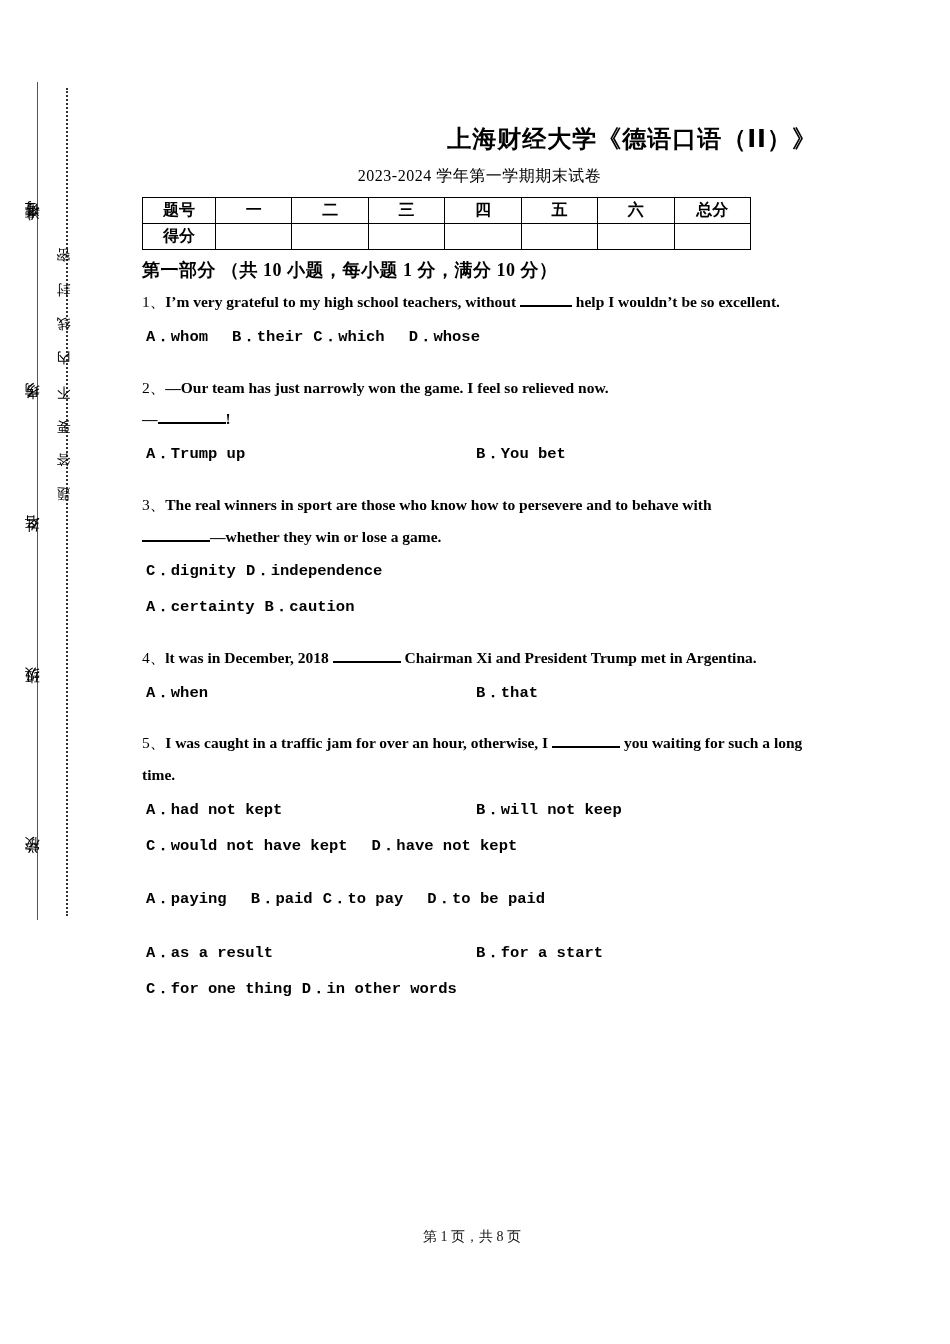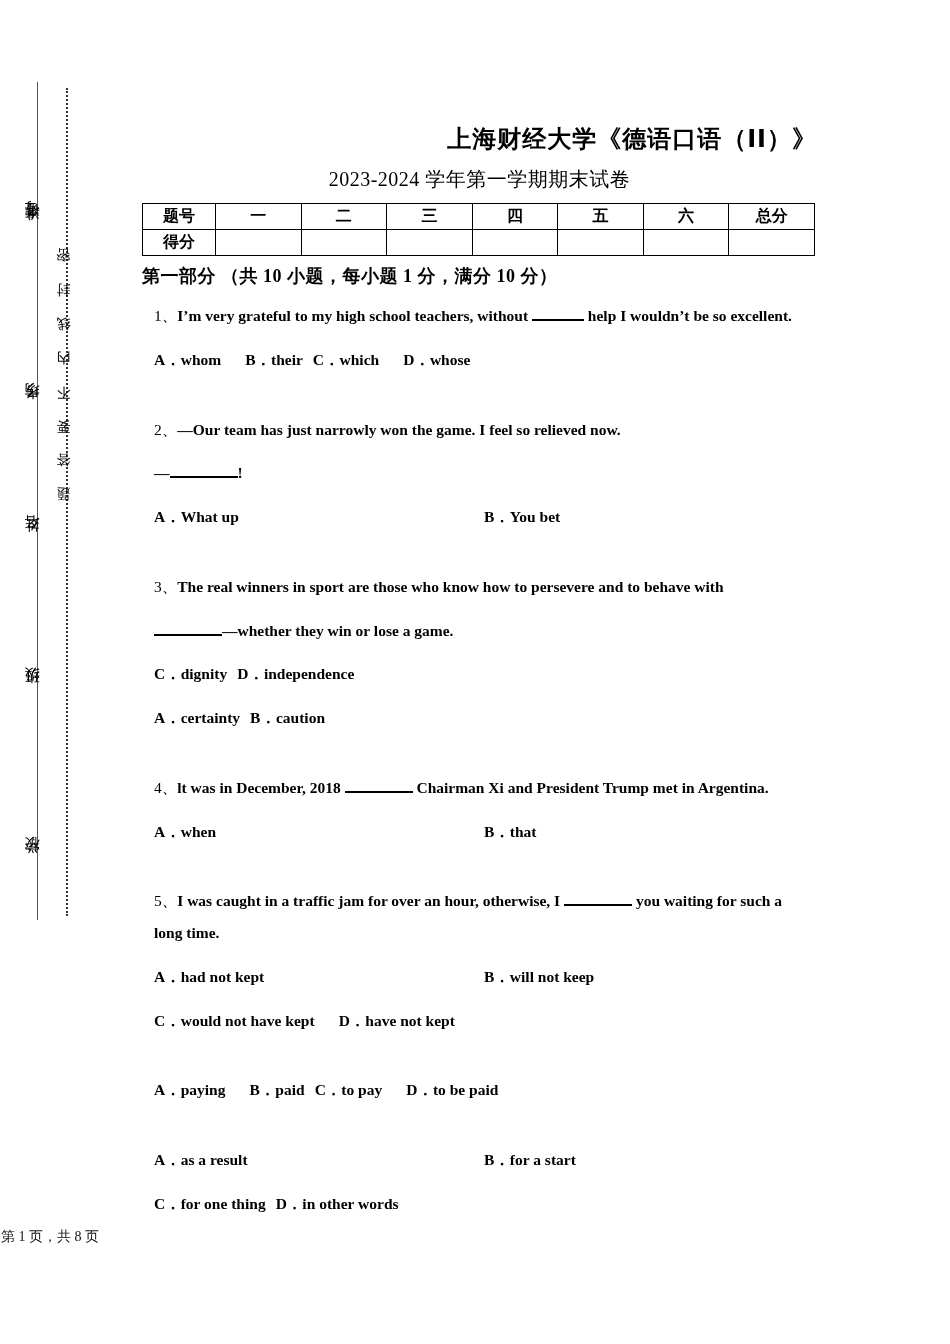--- a/index.html
+++ b/index.html
@@ -71,31 +71,31 @@
     font-family: "DejaVu Sans", "Liberation Sans", sans-serif;
     font-weight: bold;
     font-size: 24px;
     letter-spacing: 1px;
     margin: 0;
     padding-top: 124px;
     line-height: 1.25;
   }
   .doc-subtitle {
     text-align: center;
-    font-size: 20px;
+    font-size: 16px;
     margin: 0;
     padding-top: 12px;
     padding-bottom: 10px;
     letter-spacing: 0.5px;
   }
 
   
   table.score-table {
     border-collapse: collapse;
-    width: 673px;
+    width: 609px;
     margin: 0;
     table-layout: fixed;
   }
   table.score-table td {
     border: 1px solid #000;
     height: 25px;
     text-align: center;
     vertical-align: middle;
     font-size: 16px;
     font-weight: bold;
@@ -113,57 +113,59 @@
     letter-spacing: 0.5px;
   }
   .question {
     margin: 0;
     padding: 0;
   }
   .q-stem {
     font-size: 15.5px;
     font-weight: bold;
     line-height: 2.05;
-    margin: 12px;
+    margin: 0;
     text-indent: 0;
   }
   .q-num {
     font-weight: normal;
     font-family: "Liberation Serif", "DejaVu Serif", serif;
   }
   .blank {
     display: inline-block;
     border-bottom: 2px solid #000;
     vertical-align: baseline;
   }
   .blank-s { width: 30px; }
   .blank-m { width: 52px; }
   .blank-l { width: 68px; }
   .opts {
     font-size: 15.5px;
     font-weight: bold;
     line-height: 2.05;
-    margin: 12px;
+    margin: 4px;
     display: flex;
+    font-family: Liberation Mono, monospace;
   }
   .opts.two-col .opt-a { width: 330px; }
   .opts .opt {
     white-space: nowrap;
   }
   .opt-gap-1 { margin-left: 18px; }
   .opt-gap-2 { margin-left: 10px; }
   .opt-gap-3 { margin-left: 24px; }
   .q-gap { height: 14px; }
 
   
   .footer {
     position: absolute;
-    left: 1px;
+    left: 8px;
     top: 1228px;
     width: 928px;
+    text-align: center;
     font-size: 14px;
     color: #111;
   }
 </style>
 </head>
 <body>
 
 <div class="margin-area">
   <div class="seal-line-solid"></div>
   <div class="seal-line-dotted"></div>
@@ -217,21 +219,21 @@
       <span class="opt opt-gap-2">C．which</span>
       <span class="opt opt-gap-3">D．whose</span>
     </div>
   </div>
   <div class="q-gap"></div>
 
   <div class="question">
     <div class="q-stem"><span class="q-num">2、</span><span>—Our team has just narrowly won the game. I feel so relieved now.</span></div>
     <div class="q-stem"><span>—</span><span class="blank blank-l"></span><span>!</span></div>
     <div class="opts two-col">
-      <span class="opt opt-a">A．What up</span>
+      <span class="opt opt-a">A．Trump up</span>
       <span class="opt">B．You bet</span>
     </div>
   </div>
   <div class="q-gap"></div>
 
   <div class="question">
     <div class="q-stem"><span class="q-num">3、</span><span>The real winners in sport are those who know how to persevere and to behave with </span></div>
     <div class="q-stem"><span class="blank blank-l"></span><span>—whether they win or lose a game.</span></div>
     <div class="opts">
       <span class="opt">C．dignity</span>

